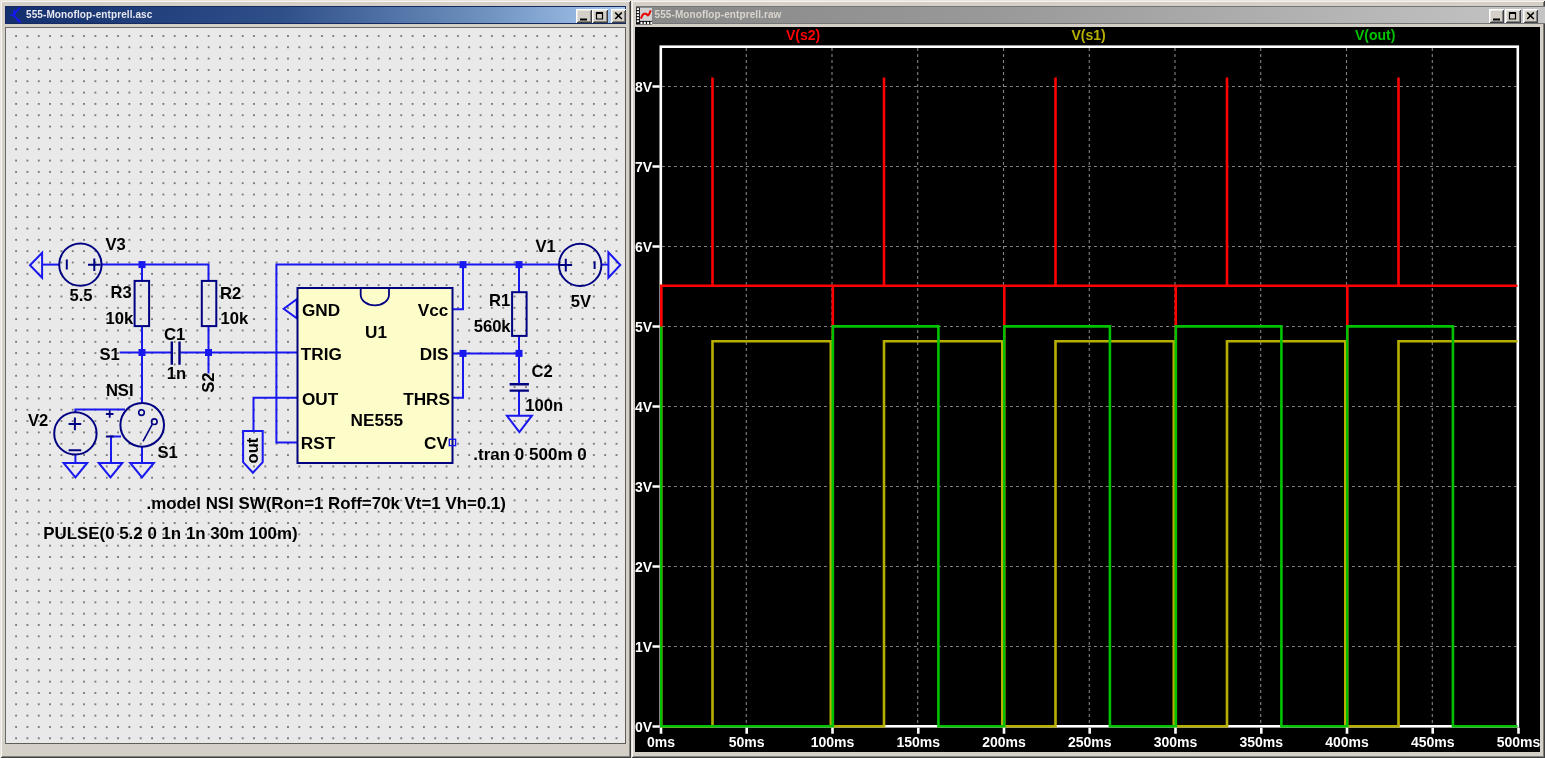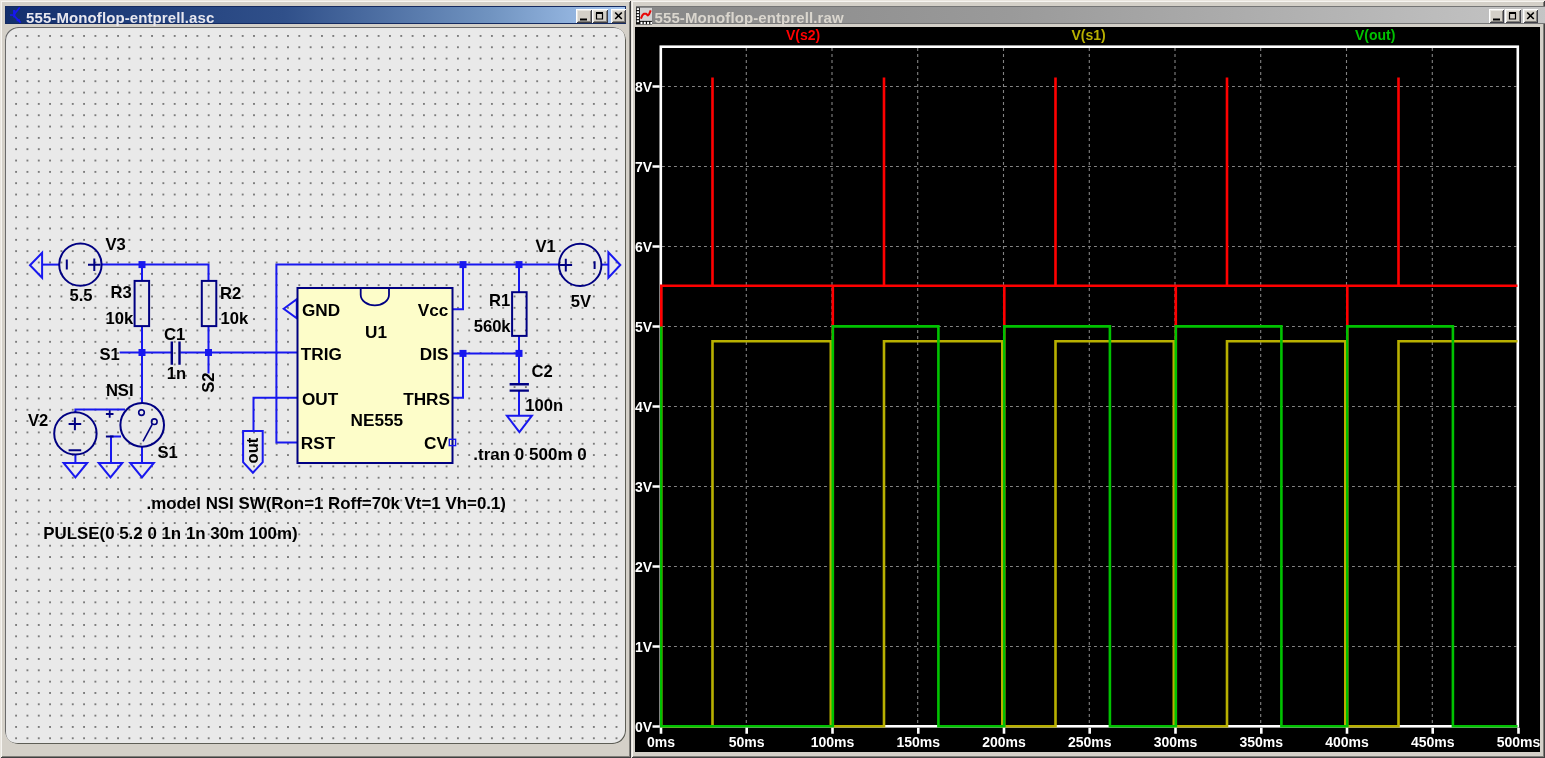--- a/index.html
+++ b/index.html
@@ -2,21 +2,21 @@
 <html><head>
 <meta charset="utf-8">
 <style>
   html,body{margin:0;padding:0;}
   body{width:1545px;height:758px;position:relative;overflow:hidden;background:#d4d0c8;
        font-family:"Liberation Sans",sans-serif;}
   .win{position:absolute;background:#d4d0c8;
        box-shadow:inset 1px 1px 0 #e9e5de, inset -1px -1px 0 #404040,
                   inset 2px 2px 0 #f6f4f0, inset -2px -2px 0 #807e79;}
   .tbar{position:absolute;left:5px;top:6px;height:18px;display:block;}
-  .ttext{position:absolute;top:3px;font-size:15px;font-weight:bold;letter-spacing:0.1px;white-space:nowrap;}
+  .ttext{position:absolute;top:3px;font-size:10px;font-weight:bold;letter-spacing:0.1px;white-space:nowrap;}
   .btn{position:absolute;top:3px;width:15.5px;height:13.5px;background:#d4d0c8;
        box-shadow:inset 1px 1px 0 #ffffff, inset -1px -1px 0 #404048,
                   inset 2px 2px 0 #e8e6e0, inset -2px -2px 0 #84827c;}
   .btn svg{position:absolute;left:0;top:0;}
   .client{position:absolute;}
   svg{display:block;}
   text{font-family:"Liberation Sans",sans-serif;}
 </style>
 </head>
 <body>
@@ -45,21 +45,21 @@
         </div>
     <div class="btn" style="left:605.7px;">
           <svg width="16" height="14">
             <path d="M4.2 3.5 L10.8 10 M10.8 3.5 L4.2 10" stroke="#000" stroke-width="1.7"></path>
           </svg>
         </div>
   </div>
   <div class="client" id="schem" style="left:5px;top:27px;width:621px;height:717px;background:#e9e9e9;
        background-image:radial-gradient(circle,#484848 0.55px,rgba(72,72,72,0) 0.92px);
        background-size:11.33px 11.33px;background-position:5.45px 3.27px;
-       box-shadow:inset 1px 1px 0 #6a6a6a, inset -1px -1px 0 #5e5e56;border-radius:13px;">
+       box-shadow:inset 1px 1px 0 #6a6a6a, inset -1px -1px 0 #5e5e56;">
 <svg width="621" height="717" viewBox="5 27 621 717" style="position:absolute;left:0;top:0;">
  <g stroke="#1818ef" stroke-width="2" fill="none">
   <path d="M42,264.6 H59"></path>
   <path d="M101.5,264.6 H208.5 V281"></path>
   <path d="M142,264.6 V281"></path>
   <path d="M142,326.1 V352.5"></path>
   <path d="M119.6,352.5 H171"></path>
   <path d="M180.3,352.5 H297.5"></path>
   <path d="M208.5,326.1 V373.5"></path>
   <path d="M142,352.5 V403.3"></path>

